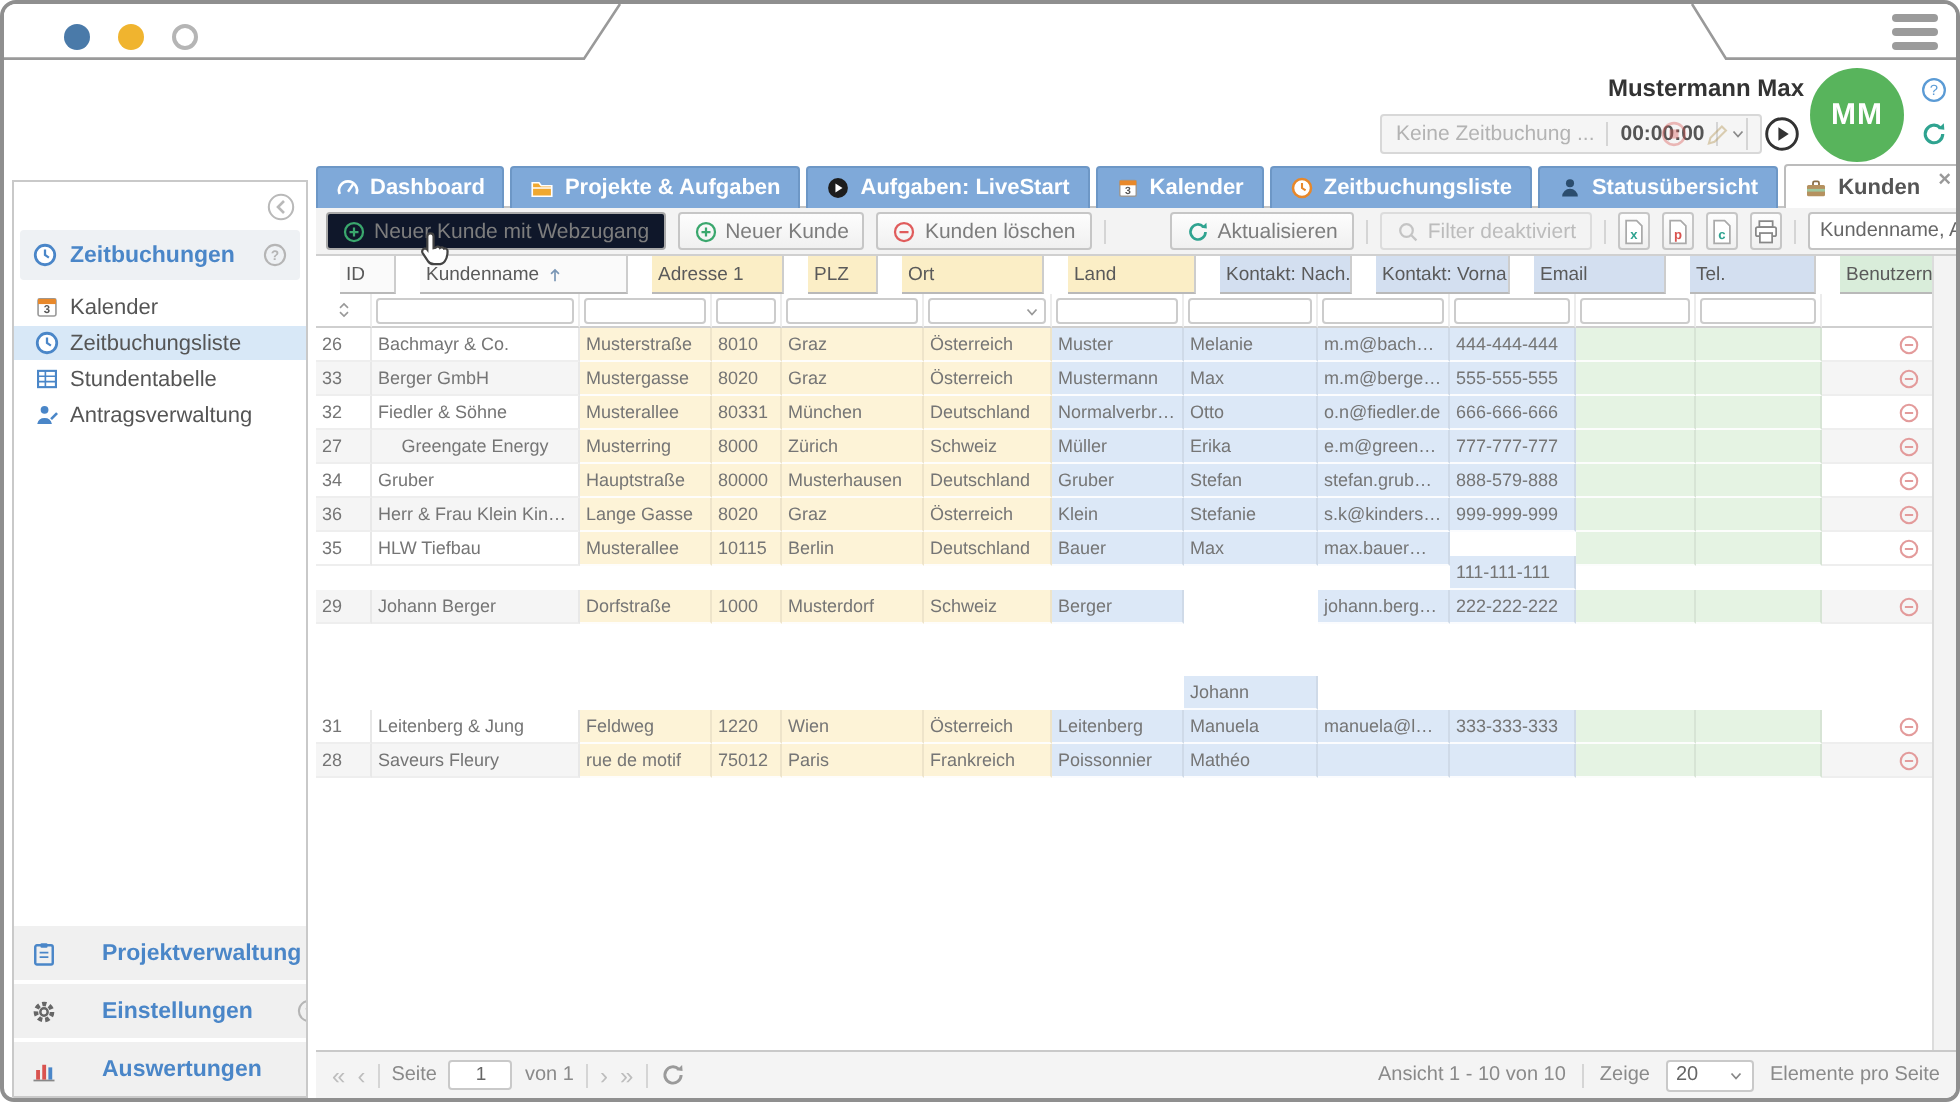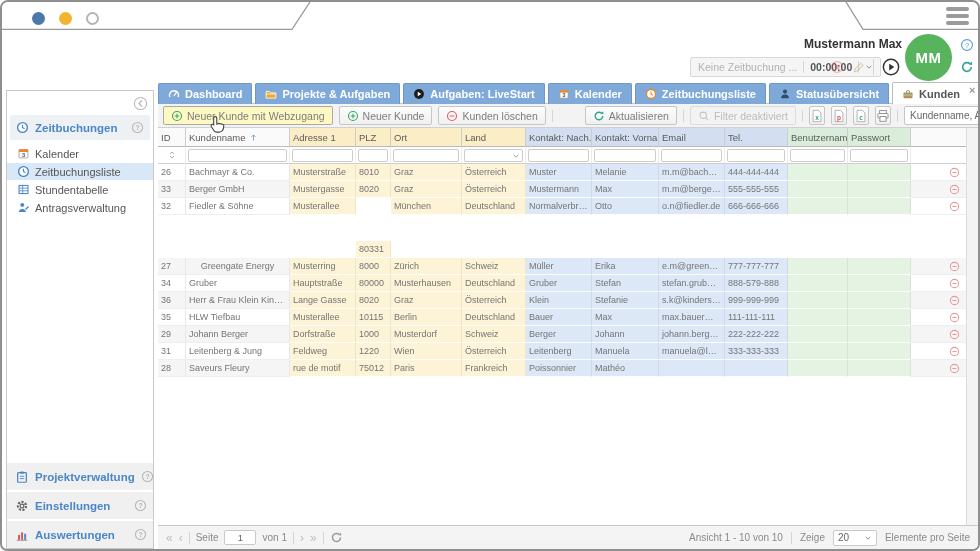--- a/index.html
+++ b/index.html
@@ -56,55 +56,55 @@
   .side-section-head{margin:0 3px 5px;background:#eef1f4;height:25px;flex:none;display:flex;
     align-items:center;gap:6px;padding:0 6px;color:#4a86c8;font-size:11.5px;font-weight:700;border-radius:2px;cursor:pointer;}
   .qmark{margin-left:auto;color:#b5b5b5;cursor:pointer;}
   .side-menu{display:flex;flex-direction:column;gap:1px;}
   .side-item{height:17px;display:flex;align-items:center;gap:5px;padding-left:10px;
     font-size:11px;color:#555;cursor:pointer;}
   .side-item .ico{color:#4a86c8;}
   .side-item.sel{background:#d8e8f7;}
   .side-bottom{margin-top:auto;}
   .side-bsec{height:27px;background:#f0f0f0;margin-top:2px;display:flex;align-items:center;
-    gap:6px;padding:0 6px 0 8px;color:#4a86c8;font-size:11.5px;font-weight:700;cursor:pointer;}
+    gap:22px;padding:0 6px 0 8px;color:#4a86c8;font-size:11.5px;font-weight:700;cursor:pointer;}
   .bsec-label{flex:1;}
 
   .content{flex:1;display:flex;flex-direction:column;padding-left:4px;min-width:0;}
 
   
   .tabbar{height:22px;flex:none;display:flex;gap:3px;align-items:flex-end;position:relative;z-index:2;margin-bottom:-1px;}
   .tab{height:21px;display:flex;align-items:center;gap:5px;padding:0 9px;background:#7fa9d9;
     border:1px solid #6d97c6;border-bottom:none;border-radius:2px 2px 0 0;color:#fff;
     font-size:11px;font-weight:600;white-space:nowrap;cursor:pointer;}
   .tab .ico{color:#fff;}
   .tab.active{background:#fff;border-color:#bcbcbc;color:#555;height:22px;}
   .tclose{margin:-8px 0 0 4px;color:#999;font-size:11px;line-height:10px;cursor:pointer;}
 
   
   .toolbar{height:25px;flex:none;background:#f3f3f3;border-top:1px solid #c5c5c5;
     border-bottom:1px solid #d0d0d0;display:flex;align-items:center;gap:6px;padding:0 5px;}
   .tbtn{display:flex;align-items:center;gap:4px;height:19px;padding:0 7px;
     background:linear-gradient(#fdfdfd,#f0f0f0);border:1px solid #c6c6c6;border-radius:2px;
     font-size:10.5px;color:#7d7d7d;white-space:nowrap;cursor:pointer;}
-  .tbtn.hover{background:#fef9c3;border-color:#a9a9a9;}
+  .tbtn.hover{background:#0f172a;border-color:#a9a9a9;}
   .tbtn.ghost{background:transparent;border-color:#dcdcdc;color:#bcbcbc;}
   .ibtn{width:21px;height:19px;display:flex;align-items:center;justify-content:center;
     background:linear-gradient(#fdfdfd,#f0f0f0);border:1px solid #c6c6c6;border-radius:2px;cursor:pointer;}
   .col-select{width:132px;height:19px;background:#fff;border:1px solid #c4c4c4;border-radius:2px;
     display:flex;align-items:center;gap:4px;padding:0 5px;font-size:10px;color:#666;cursor:pointer;}
   .col-select span{flex:1;white-space:nowrap;overflow:hidden;}
   .push{margin-left:auto;}
 
   
   .gridwrap{flex:1;position:relative;background:#fff;overflow:hidden;}
   .grow{display:flex;}
   .hcell{height:19px;display:flex;align-items:center;gap:3px;padding:0 3px;font-size:9.5px;
     color:#5a5a5a;border-right:1px solid #cdcdcd;border-bottom:1px solid #b9b9b9;
-    white-space:nowrap;overflow:hidden;cursor:pointer;flex:none;}
+    white-space:nowrap;overflow:hidden;cursor:pointer;flex:none;margin-left:12px;}
   .hc-plain{background:#fafafa}.hc-yellow{background:#fbeec6}
   .hc-blue{background:#d3dff0}.hc-green{background:#d9edda}
   .sort{color:#7a96b5;}
   .fcell{height:17px;display:flex;align-items:center;padding:0 2px;background:#fff;
     border-right:1px solid #ececec;border-bottom:1px solid #cfcfcf;position:relative;flex:none;}
   .fcell.center{justify-content:center;}
   .fin{width:100%;height:13px;border:1px solid #ccc;border-radius:2px;background:#fff;
     font-size:9px;padding:0 2px;outline:none;min-width:0;}
   .fchev{position:absolute;right:5px;top:5px;color:#999;}
   .trow{display:flex;cursor:pointer;}
@@ -622,21 +622,21 @@
               <div class="tcell g-plain act" style="width: 57px;">
                 <svg class="ico i11">
                   <use href="#icon-minus-circle"></use>
                 </svg>
               </div>
             </div>
             <div class="trow even">
               <div class="tcell g-plain" style="width: 28px;">32</div>
               <div class="tcell g-plain" style="width: 104px;">Fiedler &amp; Söhne</div>
               <div class="tcell g-yellow" style="width: 66px;">Musterallee</div>
-              <div class="tcell g-yellow" style="width: 35px; margin-top: 43px;">80331</div>
+              <div class="tcell g-yellow" style="width: 35px;">80331</div>
               <div class="tcell g-yellow" style="width: 71px;">München</div>
               <div class="tcell g-yellow" style="width: 64px;">Deutschland</div>
               <div class="tcell g-blue" style="width: 66px;">Normalverbrauc...</div>
               <div class="tcell g-blue" style="width: 67px;">Otto</div>
               <div class="tcell g-blue" style="width: 66px;">o.n@fiedler.de</div>
               <div class="tcell g-blue" style="width: 63px;">666-666-666</div>
               <div class="tcell g-green" style="width: 60px;"></div>
               <div class="tcell g-green" style="width: 63px;"></div>
               <div class="tcell g-plain act" style="width: 57px;">
                 <svg class="ico i11">
@@ -704,38 +704,38 @@
             <div class="trow even">
               <div class="tcell g-plain" style="width: 28px;">35</div>
               <div class="tcell g-plain" style="width: 104px;">HLW Tiefbau</div>
               <div class="tcell g-yellow" style="width: 66px;">Musterallee</div>
               <div class="tcell g-yellow" style="width: 35px;">10115</div>
               <div class="tcell g-yellow" style="width: 71px;">Berlin</div>
               <div class="tcell g-yellow" style="width: 64px;">Deutschland</div>
               <div class="tcell g-blue" style="width: 66px;">Bauer</div>
               <div class="tcell g-blue" style="width: 67px;">Max</div>
               <div class="tcell g-blue" style="width: 66px;">max.bauer@hlw...</div>
-              <div class="tcell g-blue" style="width: 63px;">111-111-111</div>
+              <div class="tcell g-blue" style="width: 63px; margin-top: 12px;">111-111-111</div>
               <div class="tcell g-green" style="width: 60px;"></div>
               <div class="tcell g-green" style="width: 63px;"></div>
               <div class="tcell g-plain act" style="width: 57px;">
                 <svg class="ico i11">
                   <use href="#icon-minus-circle"></use>
                 </svg>
               </div>
             </div>
             <div class="trow odd">
               <div class="tcell g-plain" style="width: 28px;">29</div>
               <div class="tcell g-plain" style="width: 104px;">Johann Berger</div>
               <div class="tcell g-yellow" style="width: 66px;">Dorfstraße</div>
               <div class="tcell g-yellow" style="width: 35px;">1000</div>
               <div class="tcell g-yellow" style="width: 71px;">Musterdorf</div>
               <div class="tcell g-yellow" style="width: 64px;">Schweiz</div>
               <div class="tcell g-blue" style="width: 66px;">Berger</div>
-              <div class="tcell g-blue" style="width: 67px;">Johann</div>
+              <div class="tcell g-blue" style="width: 67px; margin-top: 43px;">Johann</div>
               <div class="tcell g-blue" style="width: 66px;">johann.berger@...</div>
               <div class="tcell g-blue" style="width: 63px;">222-222-222</div>
               <div class="tcell g-green" style="width: 60px;"></div>
               <div class="tcell g-green" style="width: 63px;"></div>
               <div class="tcell g-plain act" style="width: 57px;">
                 <svg class="ico i11">
                   <use href="#icon-minus-circle"></use>
                 </svg>
               </div>
             </div>

